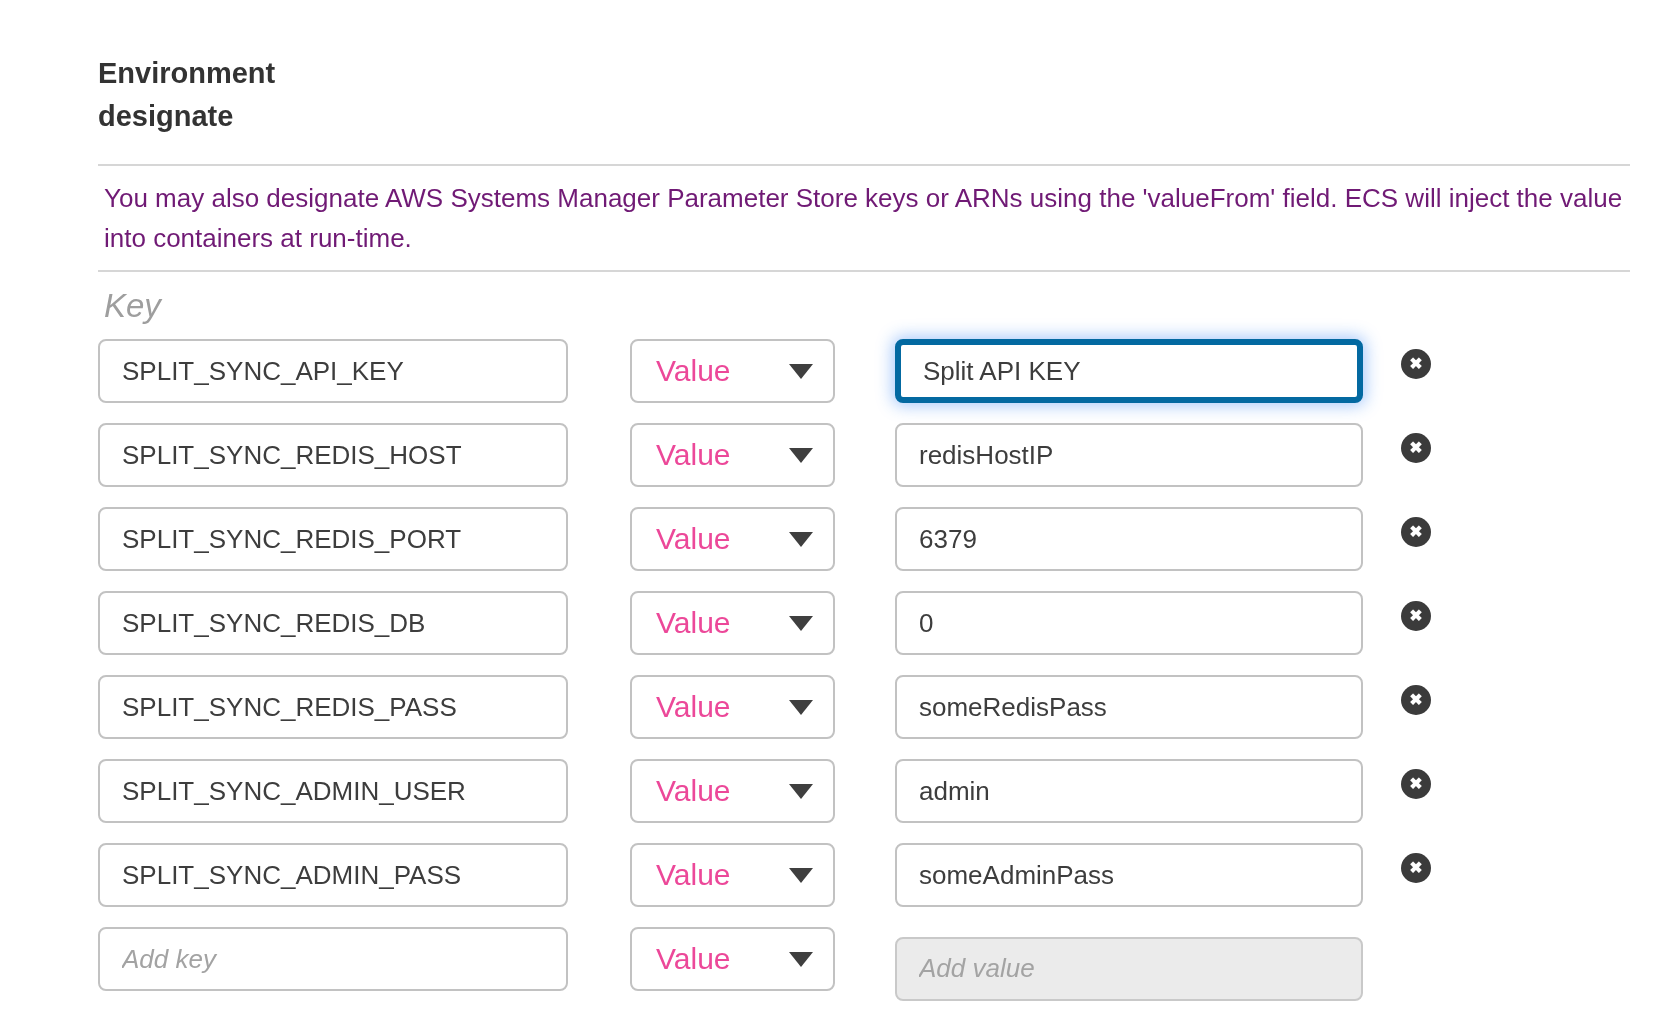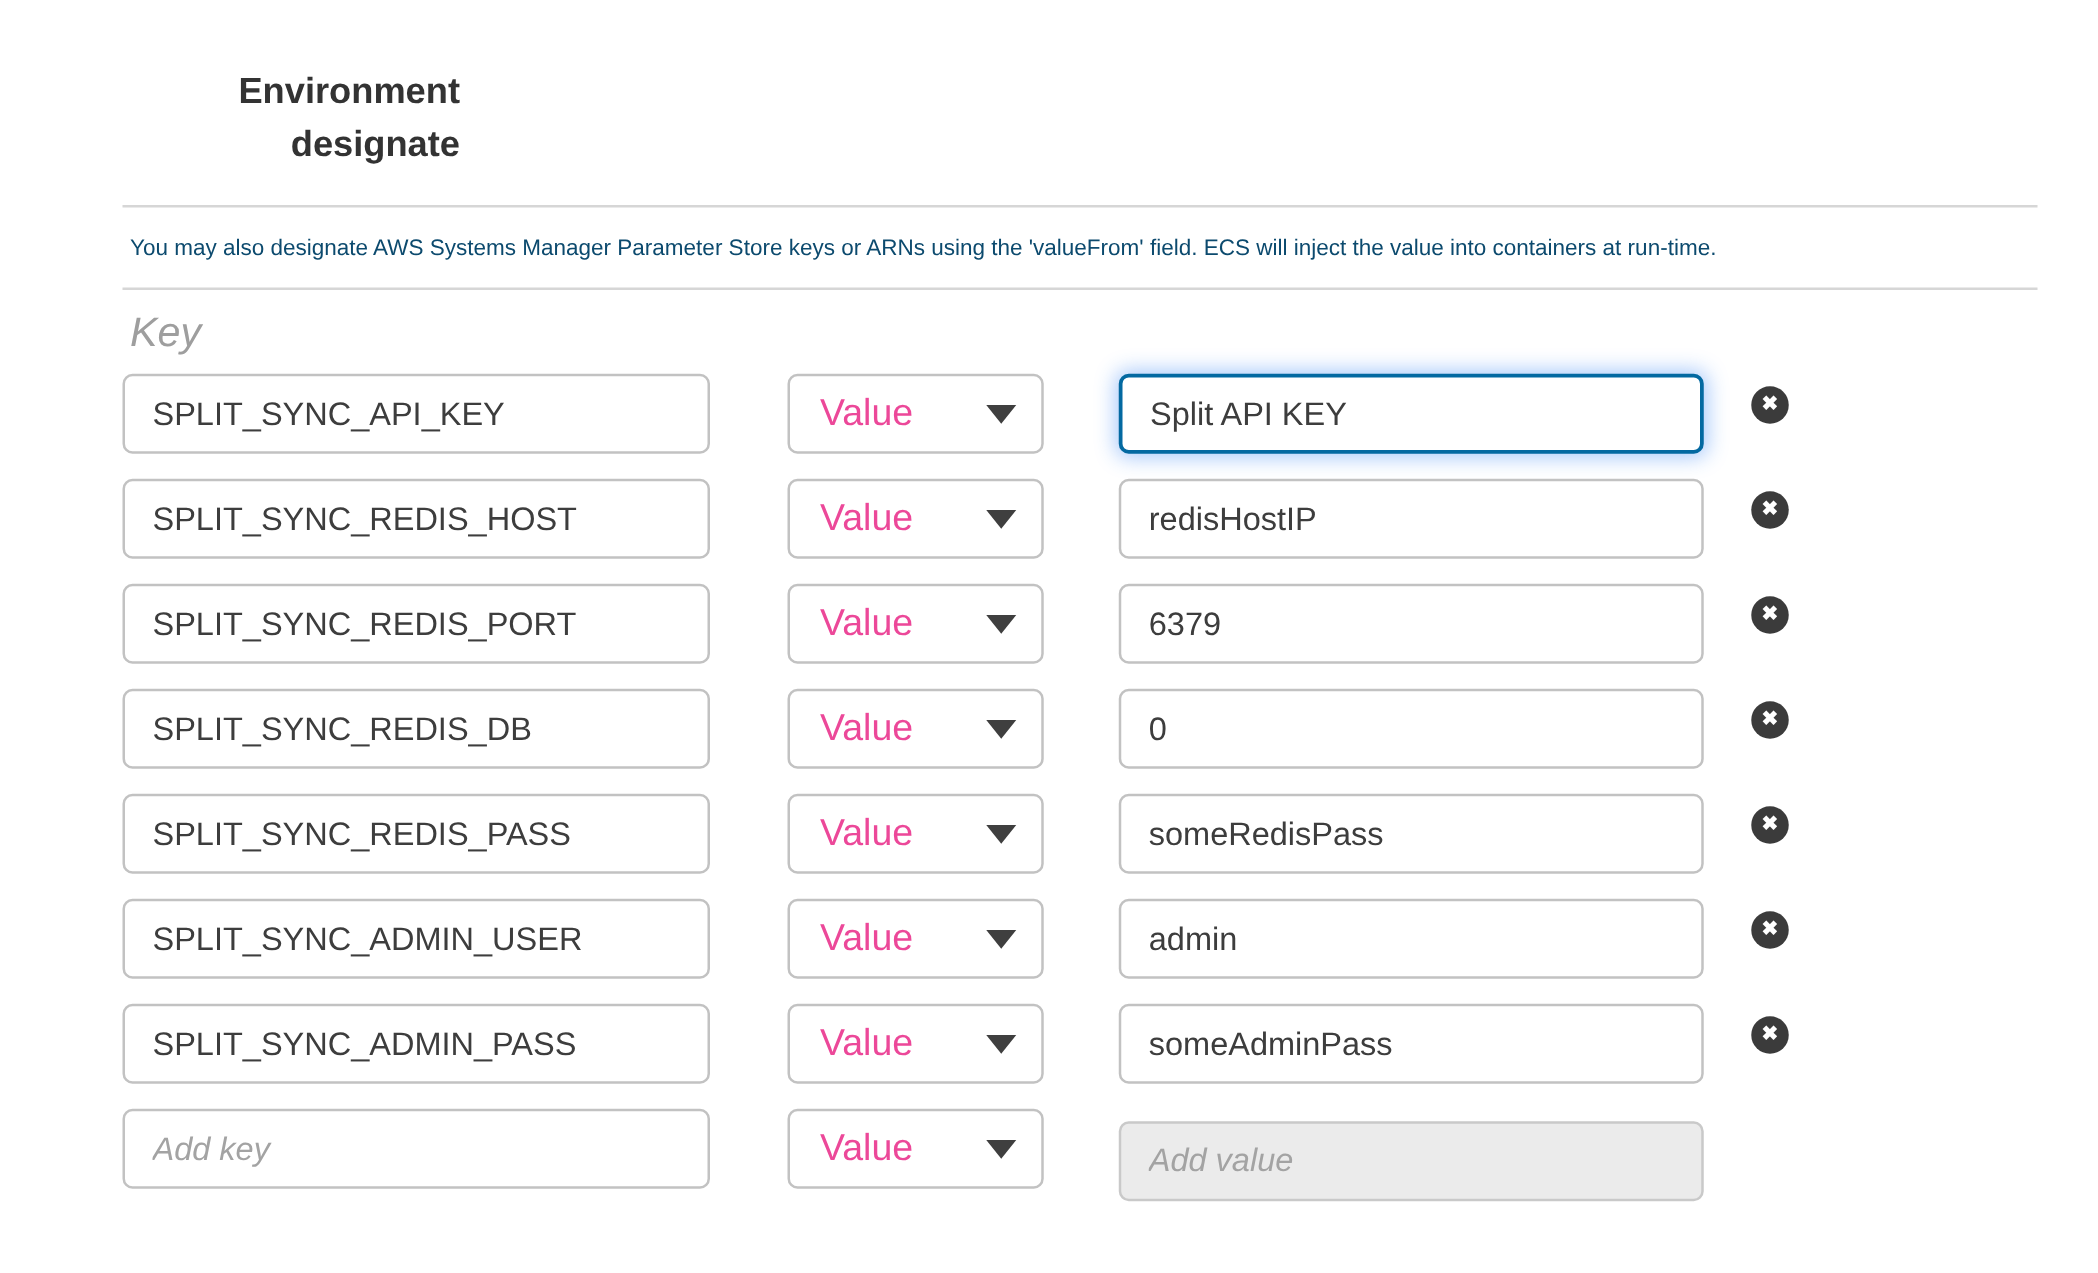--- a/index.html
+++ b/index.html
@@ -4,31 +4,31 @@
 <style>
   html,body { margin:0; padding:0; }
   body {
     width:1678px; height:1018px; position:relative; overflow:hidden;
     background:#ffffff; font-family:"Liberation Sans", sans-serif;
   }
 
   
   .form-label {
     position:absolute; left:98px; top:52px; width:270px;
-    text-align:right; font-weight:bold; font-size:29px; line-height:43px;
+    text-align:left; font-weight:bold; font-size:29px; line-height:43px;
     color:#333333;
   }
 
   
   .content { position:absolute; left:98px; top:164px; width:1532px; }
 
   .divider { height:2px; background:#d6d6d6; margin:0; }
 
   .description {
-    margin:12px 0 0 6px; font-size:18px; line-height:40px; color:#0c4a6e;
+    margin:12px 0 0 6px; font-size:26px; line-height:40px; color:#701a75;
   }
   .divider-2 { margin-top:12px; }
 
   .key-label {
     margin:15px 0 0 6px; font-size:33px; font-style:italic; color:#9e9e9e;
   }
 
   .rows { margin-top:14px; display:flex; flex-direction:column; gap:20px; }
 
   .env-row { display:flex; align-items:center; height:64px; }
@@ -50,21 +50,21 @@
   }
   .type-label { font-size:30px; color:#ec4899; }
   .dropdown-arrow {
     width:0; height:0;
     border-left:12px solid transparent; border-right:12px solid transparent;
     border-top:15px solid #3f3f3f;
   }
 
   .value-input { width:468px; margin-left:60px; }
   .value-input.focused {
-    border:3px solid #0369a1;
+    border:6px solid #0369a1;
     box-shadow:0 0 16px 3px rgba(46,124,246,0.40);
   }
   .value-input.add-new { background:#ebebeb; border-color:#c9c9c9;margin-top:19px; }
 
   .remove-btn {
     box-sizing:border-box; width:30px; height:30px; margin-left:38px;
     border-radius:50%; background:#3b3b3b; border:none; padding:0;
     display:flex; align-items:center; justify-content:center;
     cursor:pointer; transform:translateY(-7px); flex:0 0 auto;
   }

